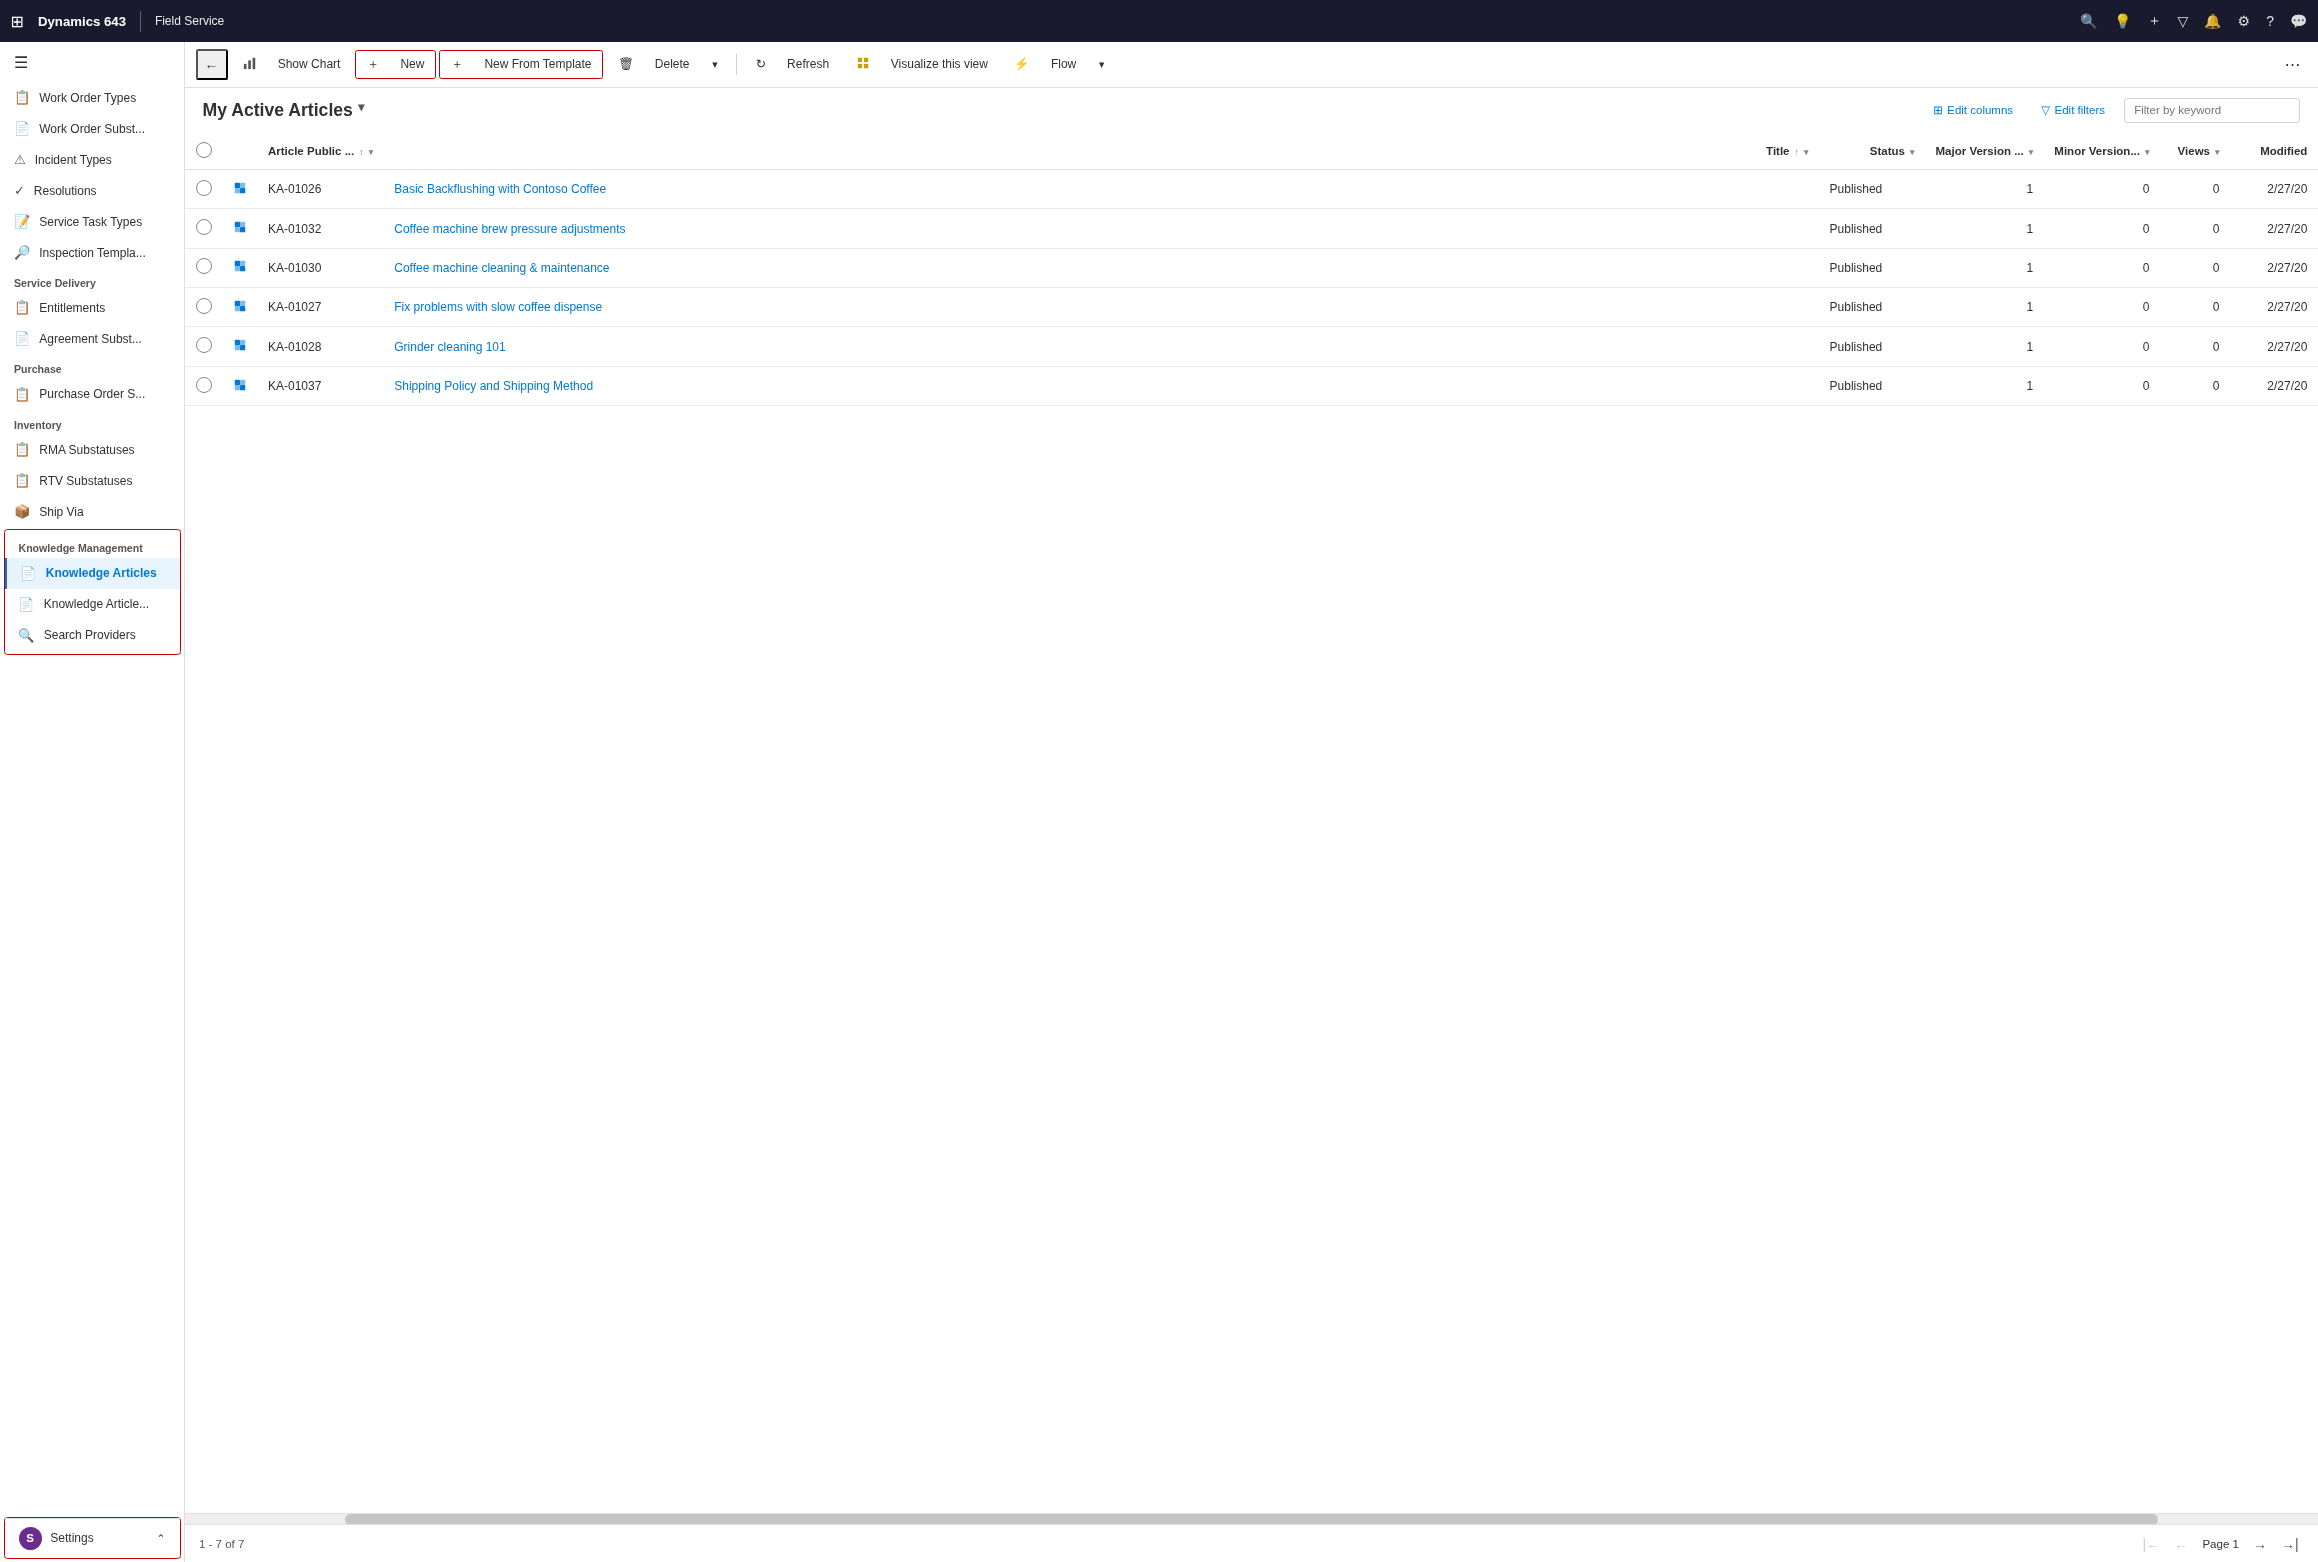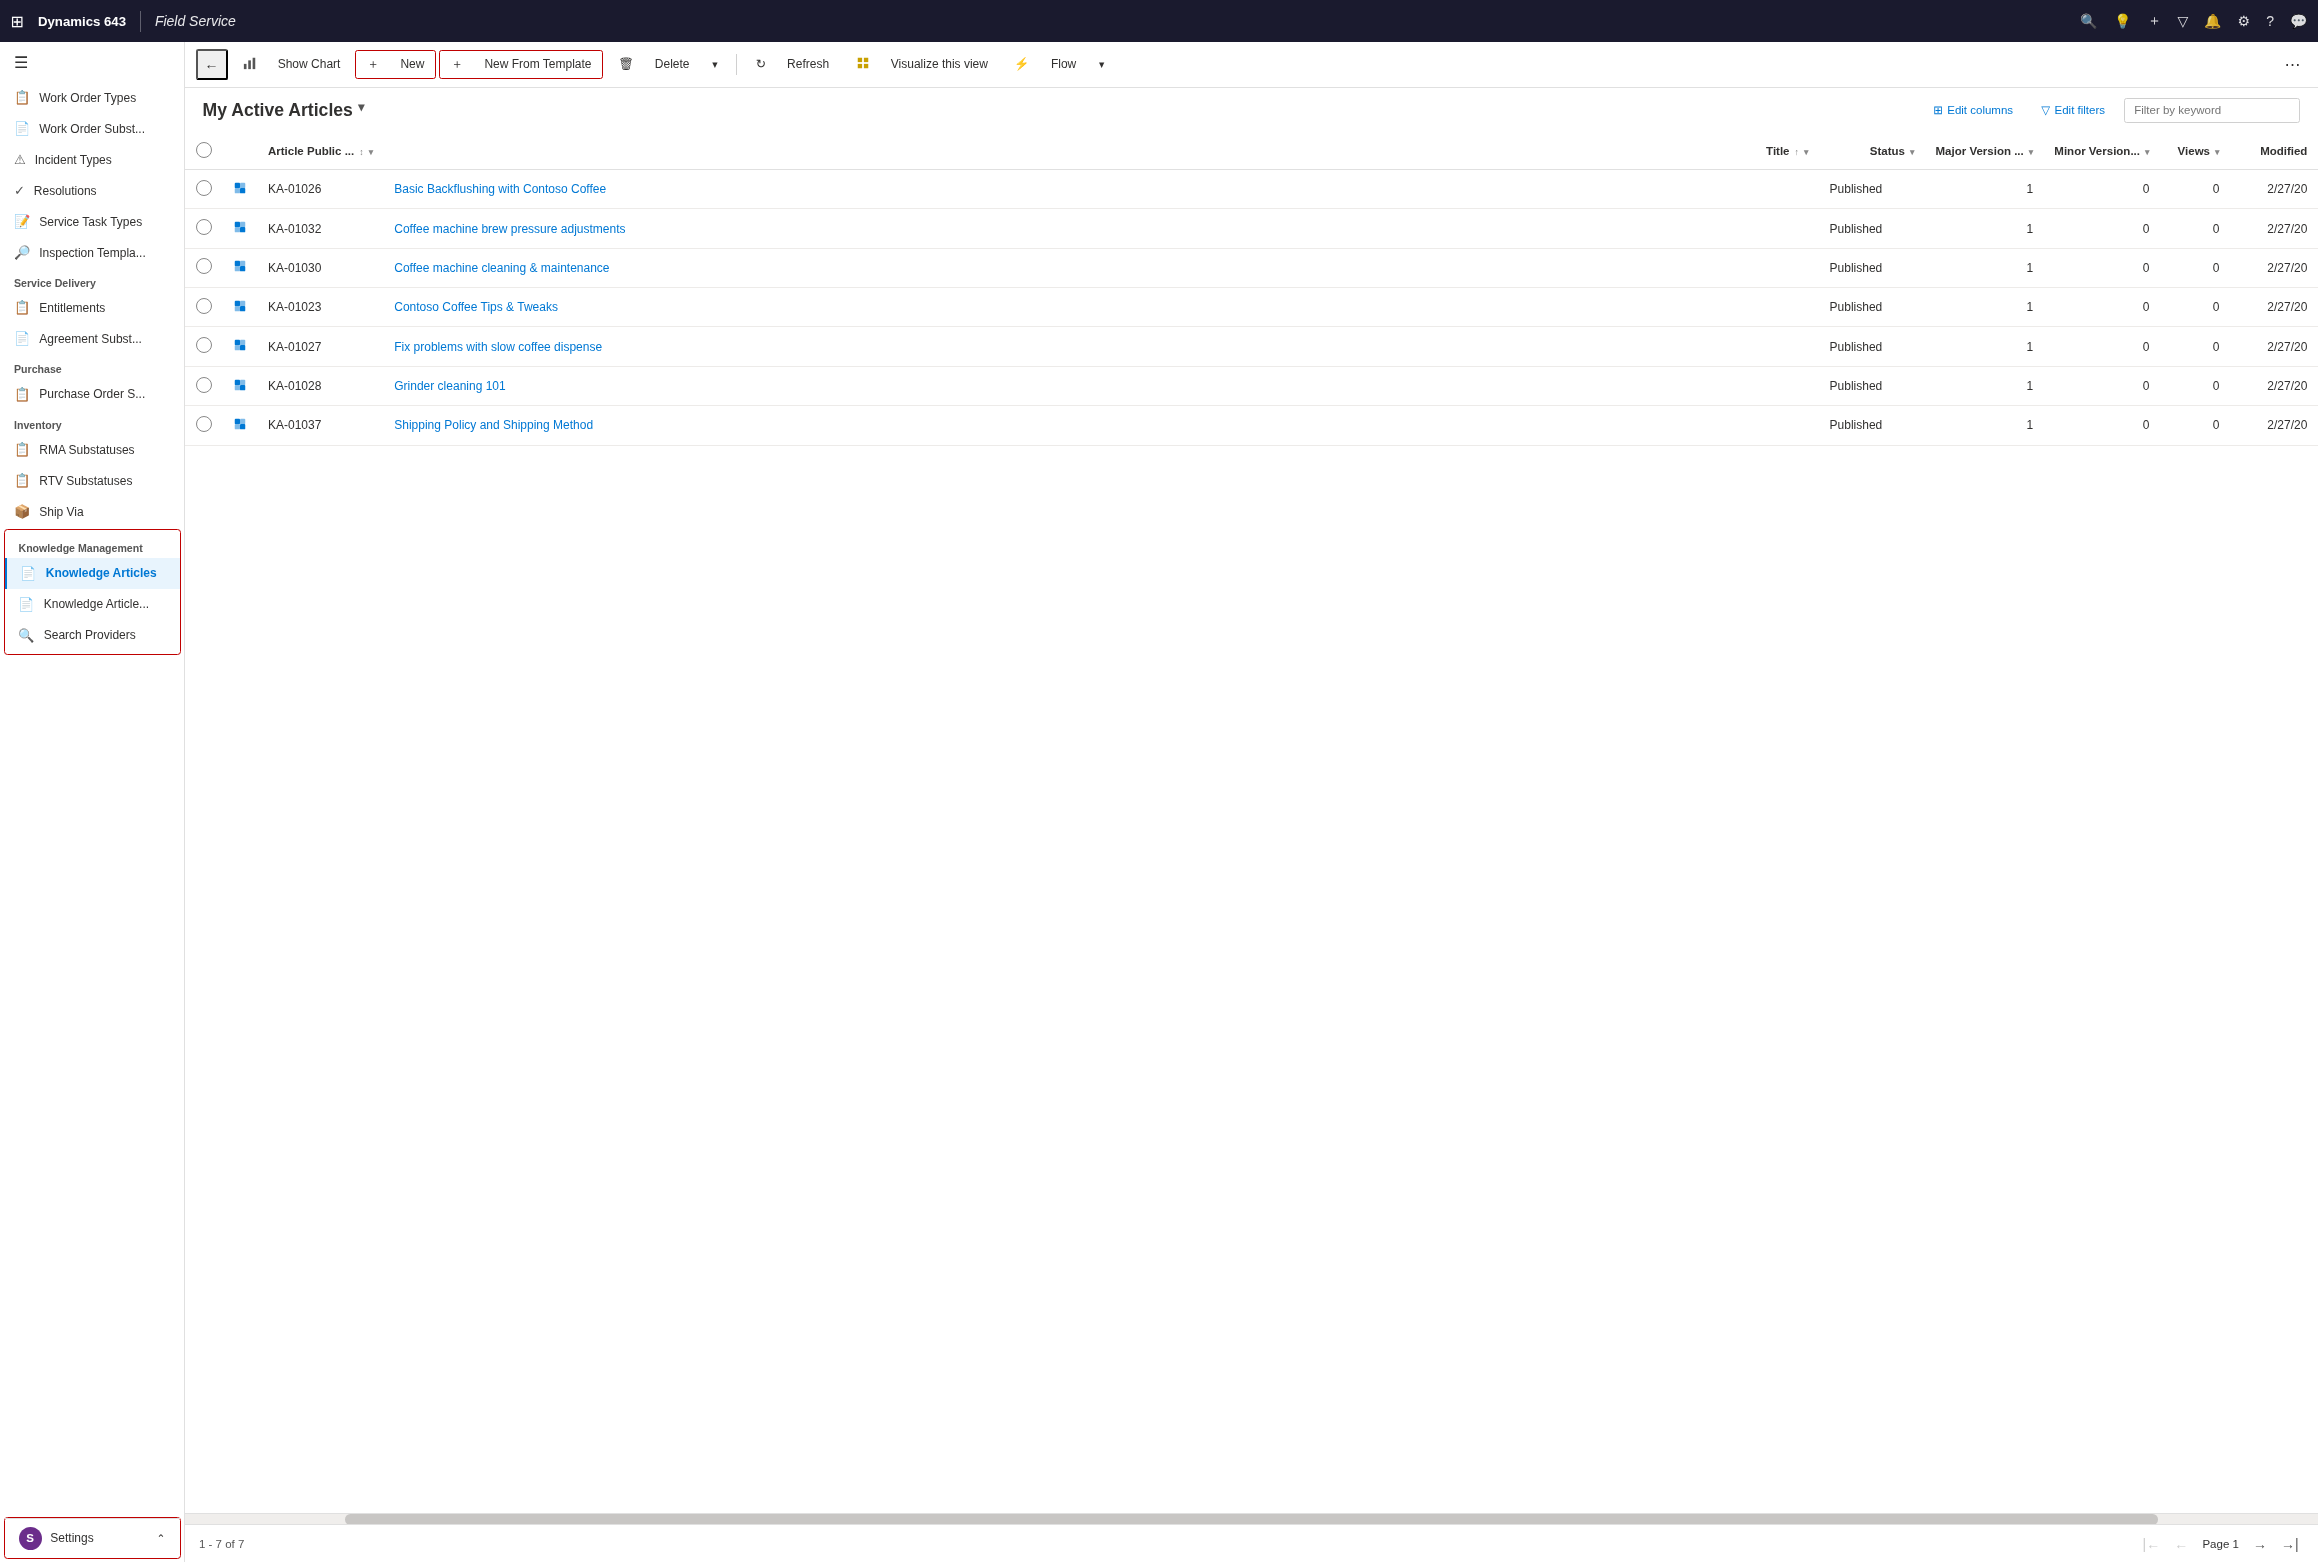--- a/index.html
+++ b/index.html
@@ -22,23 +22,22 @@
       gap: 8.8px;
       font-size: 13.2px;
       font-weight: 600;
     }
     .top-nav-separator {
       width: 0.9px;
       height: 21px;
       background: rgba(255,255,255,0.3);
     }
     .top-nav-app {
-      font-size: 14px;
+      font-size: 12px;
       color: rgba(255,255,255,0.9);
-      font-style: italic;
     }
     .top-nav-icons {
       margin-left: auto;
       display: flex;
       align-items: center;
       gap: 16px;
       color: rgba(255,255,255,0.85);
       font-size: 14px;
     }
     .top-nav-icons span { cursor: pointer; }
@@ -622,42 +621,20 @@
       <td class="col-icon">
         <span class="row-icon">
           <svg width="14" height="14" viewBox="0 0 16 16" fill="none" xmlns="http://www.w3.org/2000/svg">
             <rect x="2" y="2" width="6" height="6" rx="1" fill="#0078d4"></rect>
             <rect x="8" y="2" width="6" height="6" rx="1" fill="#0078d4" opacity="0.5"></rect>
             <rect x="2" y="8" width="6" height="6" rx="1" fill="#0078d4" opacity="0.5"></rect>
             <rect x="8" y="8" width="6" height="6" rx="1" fill="#0078d4"></rect>
           </svg>
         </span>
       </td>
-      <td class="col-article">KA-01023</td>
-      <td class="col-title link-cell">Contoso Coffee Tips &amp; Tweaks</td>
-      <td class="col-status">Published</td>
-      <td class="col-major">1</td>
-      <td class="col-minor">0</td>
-      <td class="col-views">0</td>
-      <td class="col-modified">2/27/20</td>
-    </tr>
-            <tr>
-      <td class="col-checkbox">
-        <span class="checkbox-circle"></span>
-      </td>
-      <td class="col-icon">
-        <span class="row-icon">
-          <svg width="14" height="14" viewBox="0 0 16 16" fill="none" xmlns="http://www.w3.org/2000/svg">
-            <rect x="2" y="2" width="6" height="6" rx="1" fill="#0078d4"></rect>
-            <rect x="8" y="2" width="6" height="6" rx="1" fill="#0078d4" opacity="0.5"></rect>
-            <rect x="2" y="8" width="6" height="6" rx="1" fill="#0078d4" opacity="0.5"></rect>
-            <rect x="8" y="8" width="6" height="6" rx="1" fill="#0078d4"></rect>
-          </svg>
-        </span>
-      </td>
       <td class="col-article">KA-01027</td>
       <td class="col-title link-cell">Fix problems with slow coffee dispense</td>
       <td class="col-status">Published</td>
       <td class="col-major">1</td>
       <td class="col-minor">0</td>
       <td class="col-views">0</td>
       <td class="col-modified">2/27/20</td>
     </tr>
             <tr>
       <td class="col-checkbox">

